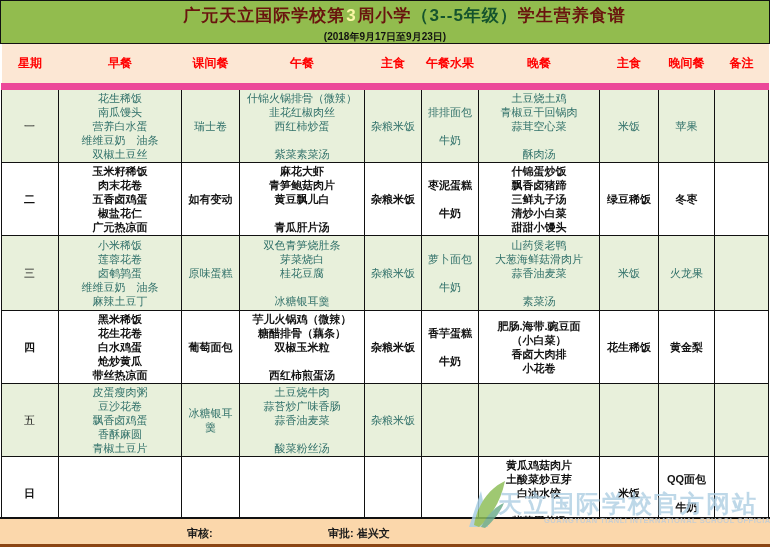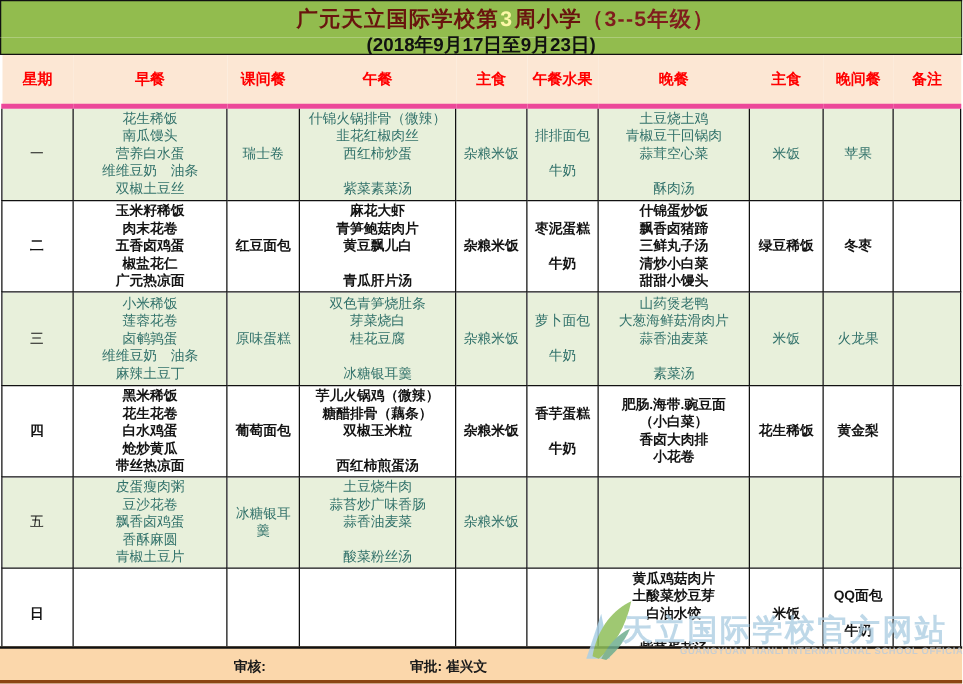--- a/index.html
+++ b/index.html
@@ -19,43 +19,43 @@
     background:#92BC4E;
     border:1px solid #111;
     border-bottom:none;
     display:flex;align-items:center;justify-content:center;
     font-size:17px;font-weight:bold;
     color:#69140E;
     letter-spacing:1px;
     padding-left:39px;
   }
   .titlebar .week-num{color:#FBF7A6;padding:0 1px;}
-  .titlebar .grade{color:#7f1d1d;}
+  .titlebar .grade{color:#14532d;}
   .subtitlebar{
     height:13px;
     background:#92BC4E;
     border:1px solid #111;
     border-top:none;
     display:flex;align-items:center;justify-content:center;
-    font-size:15px;font-weight:bold;color:#111;
+    font-size:10px;font-weight:bold;color:#111;
   }
   
   table.menu{
     width:768px;
     margin:0 1px;
     border-collapse:collapse;
     table-layout:fixed;
   }
   table.menu th{
     height:39px;
     background:#FCE7D4;
     color:#FF0000;
     font-size:12px;font-weight:bold;
     border:none;
-    border-bottom:4px solid #ec4899;
+    border-bottom:7px solid #ec4899;
     padding:0;
   }
   table.menu td{
     border:1px solid #111;
     text-align:center;vertical-align:middle;
     font-size:11px;
     line-height:14px;
     padding:1px 2px;
     white-space:pre-line;
     overflow:hidden;
@@ -101,20 +101,21 @@
 </head>
 <body>
 
 <div class="sheet">
 
   <div class="titlebar">
     <span>广元天立国际学校第</span>
       <span class="week-num">3</span>
       <span>周小学</span>
       <span class="grade">（3--5年级）</span>
+      <span>学生营养食谱</span>
   </div>
   <div class="subtitlebar">
     <span>(2018年9月17日至9月23日)</span>
   </div>
 
   <table class="menu">
     <colgroup>
       <col style="width:57px">
         <col style="width:123px">
         <col style="width:58px">
@@ -167,21 +168,21 @@
         <td>苹果</td>
         <td></td>
       </tr>
       <tr class="row-white" style="height:70px">
         <td class="day-cell">二</td>
         <td>玉米籽稀饭
 肉末花卷
 五香卤鸡蛋
 椒盐花仁
 广元热凉面</td>
-        <td>红豆面包</td>
+        <td>如有变动</td>
         <td>麻花大虾
 青笋鲍菇肉片
 黄豆飘儿白
 
 青瓜肝片汤</td>
         <td>杂粮米饭</td>
         <td>枣泥蛋糕
 
 牛奶</td>
         <td>什锦蛋炒饭

